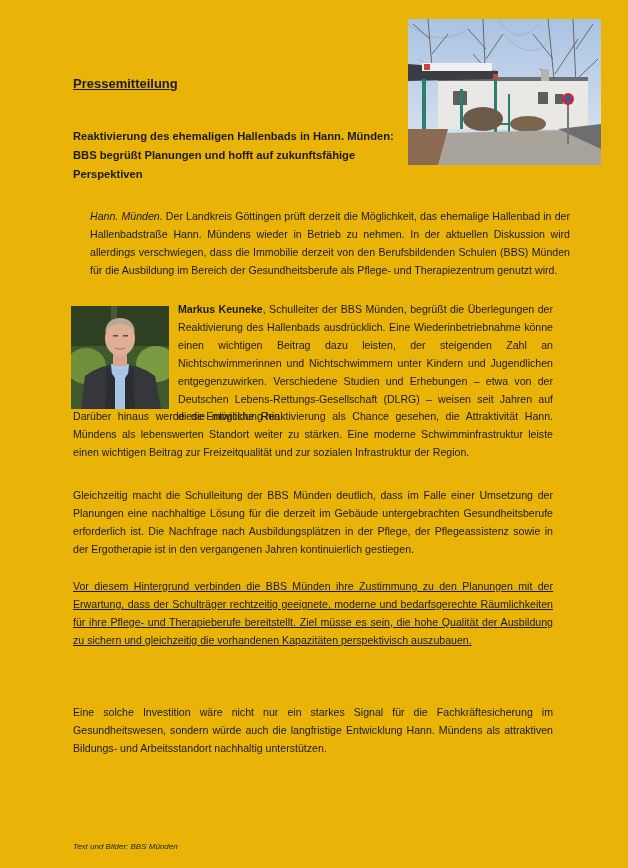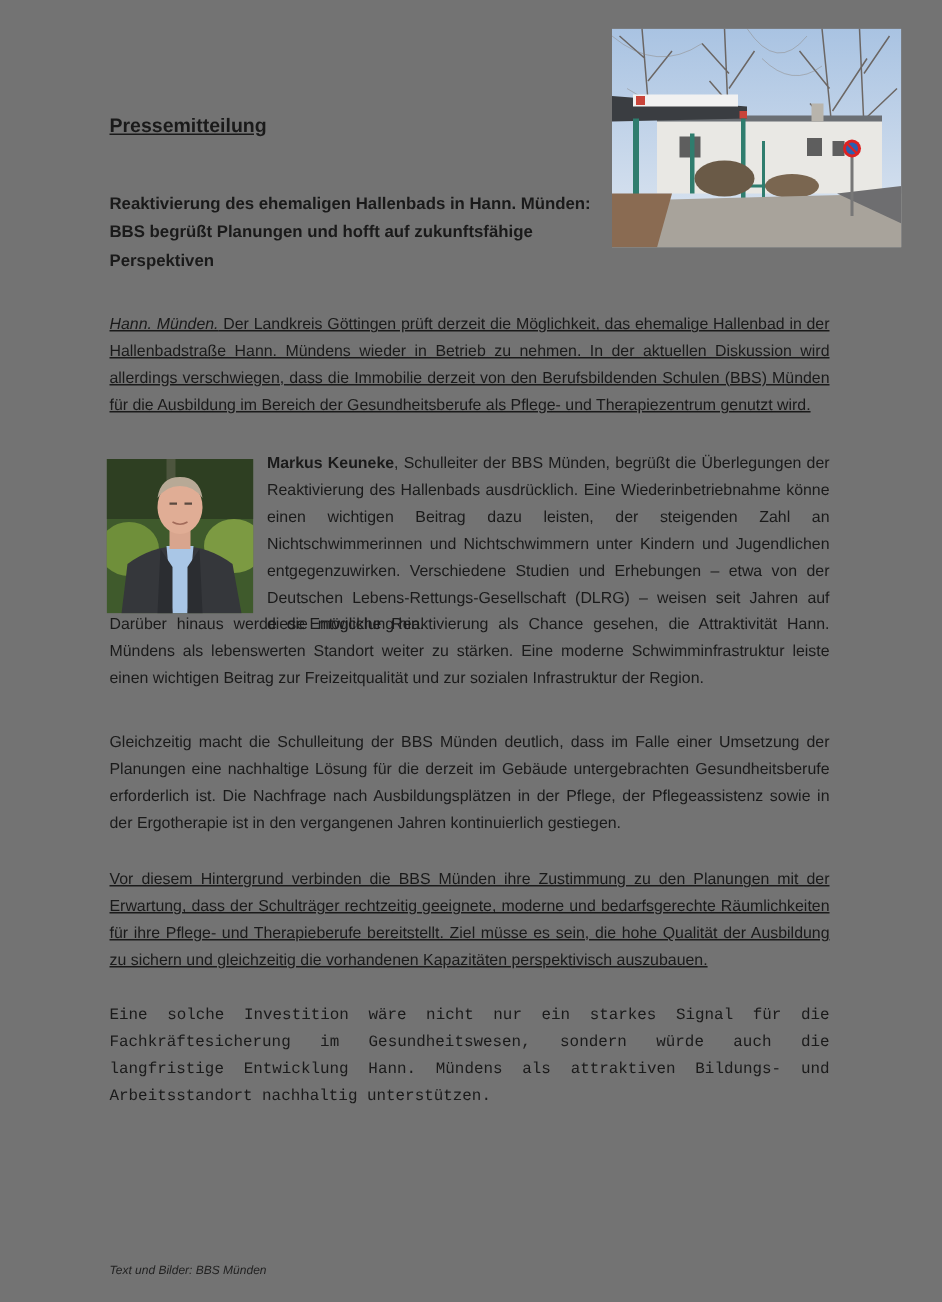--- a/index.html
+++ b/index.html
@@ -1,35 +1,35 @@
 <!DOCTYPE html>
 <html><head>
 <meta charset="utf-8">
 <style>
   html, body { margin: 0; padding: 0; background: #ffffff; }
   body { width: 628px; height: 868px; position: relative; overflow: hidden;
          font-family: "Liberation Sans", sans-serif; color: #1a1a1a; }
-  .page { position: absolute; left: 0; top: 0; width: 628px; height: 868px; background: #737373; }
+  .page { position: absolute; left: 0; top: 0; width: 628px; height: 868px; background: #eab308; }
 
   .title { position: absolute; left: 73px; top: 76px; font-size: 13px; font-weight: bold;
            text-decoration: underline; letter-spacing: 0; }
 
   .headline { position: absolute; left: 73px; top: 127px; width: 330px; font-size: 11.2px;
               font-weight: bold; line-height: 19px; }
 
   .photo-building { position: absolute; left: 408px; top: 19px; width: 193px; height: 146px; overflow: hidden; }
   .photo-portrait { position: absolute; left: 71px; top: 306px; width: 98px; height: 103px; overflow: hidden; }
 
   .p { position: absolute; font-size: 10.6px; line-height: 17.9px; text-align: justify; }
-  .p1 { left: 73px; top: 208px; width: 480px; text-decoration: underline; }
+  .p1 { left: 90px; top: 208px; width: 480px; }
   .p2 { left: 178px; top: 301px; width: 375px; }
   .p3 { left: 73px; top: 408px; width: 480px; }
   .p4 { left: 73px; top: 487px; width: 480px; }
   .p5 { left: 73px; top: 578px; width: 480px; text-decoration: underline; }
-  .p6 { left: 73px; top: 669px; width: 480px; font-family: Liberation Mono, monospace; }
+  .p6 { left: 73px; top: 704px; width: 480px; }
   .it { font-style: italic; }
   .b { font-weight: bold; }
 
   .credit { position: absolute; left: 73px; top: 842px; font-size: 8px; font-style: italic; color: #222; text-align: center; }
 </style>
 </head>
 <body>
 
 <div class="page">
 

